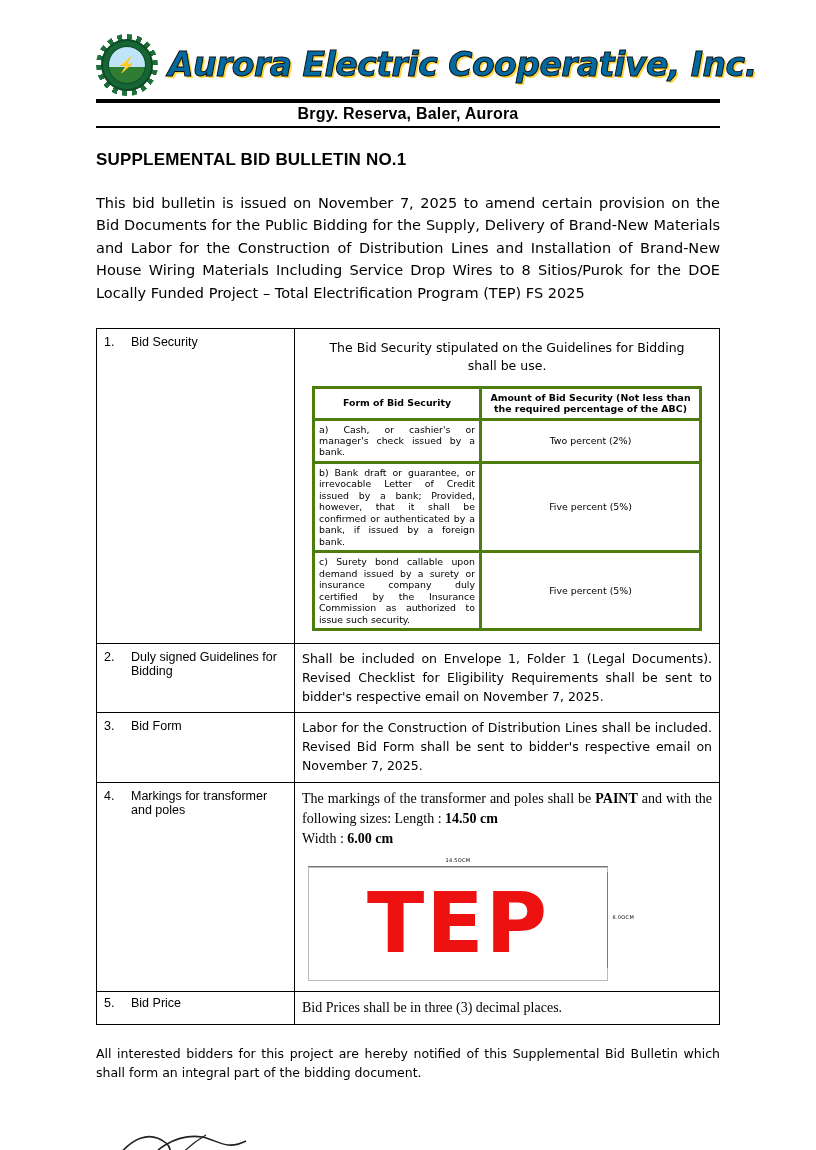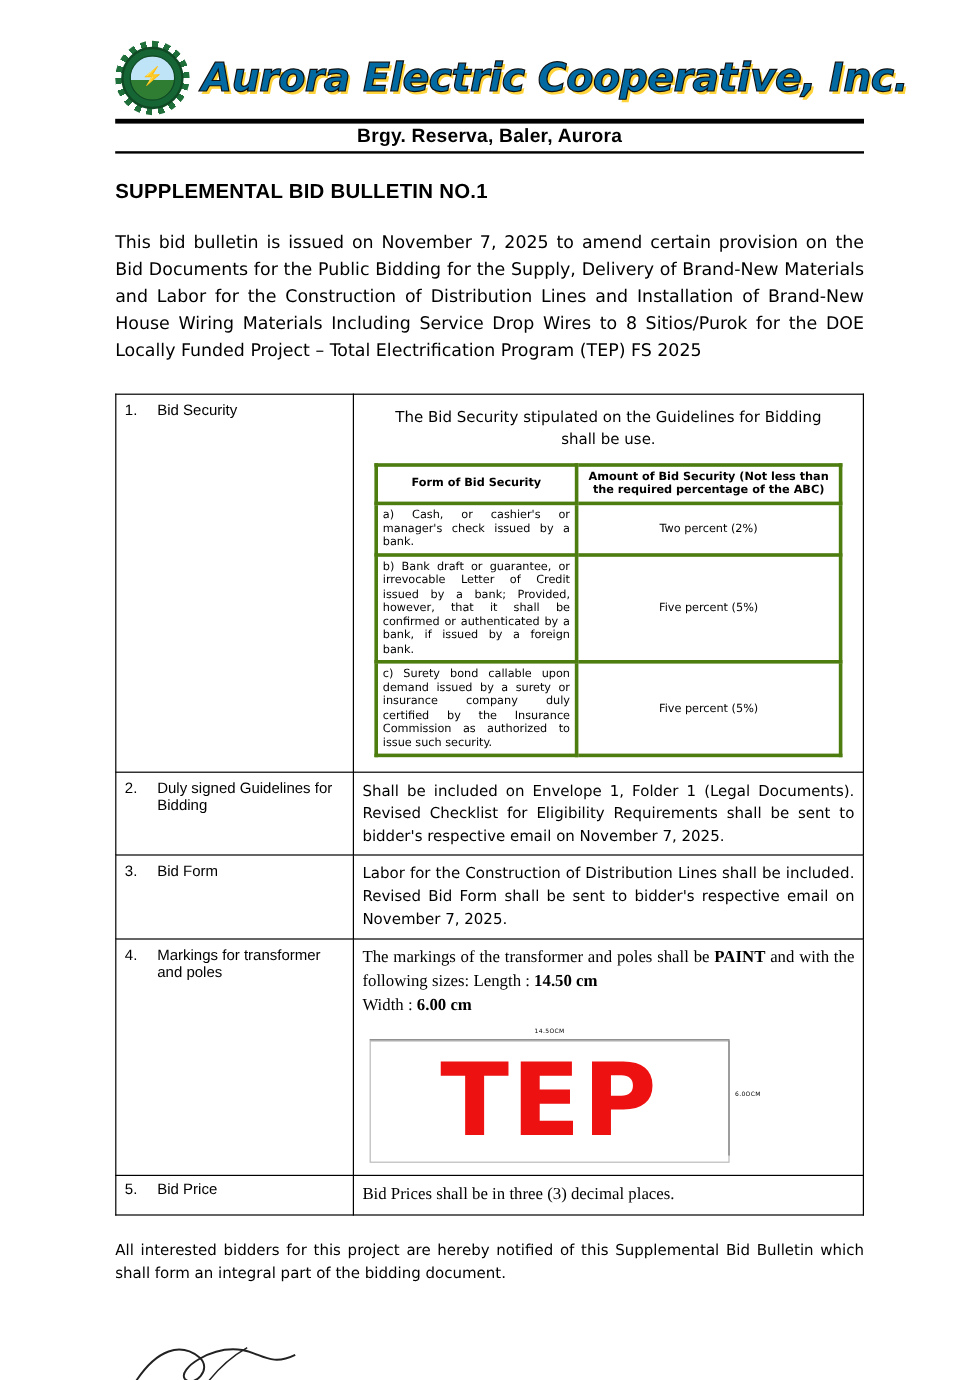--- a/index.html
+++ b/index.html
@@ -197,21 +197,21 @@
     position: relative;
     padding-bottom: 2px;
   }
   .tep-dim-top:before {
     content: "";
     position: absolute;
     left: 0; right: 0; bottom: 0;
     border-bottom: 1px solid #777;
   }
   .tep-box {
-    height: 102px;
+    height: 114px;
     background: #fff;
     border: 1px solid #bbb;
     display: flex;
     align-items: center;
     justify-content: center;
     overflow: hidden;
   }
   .tep-letters {
     font-family: "DejaVu Sans", sans-serif;
     font-weight: bold;

